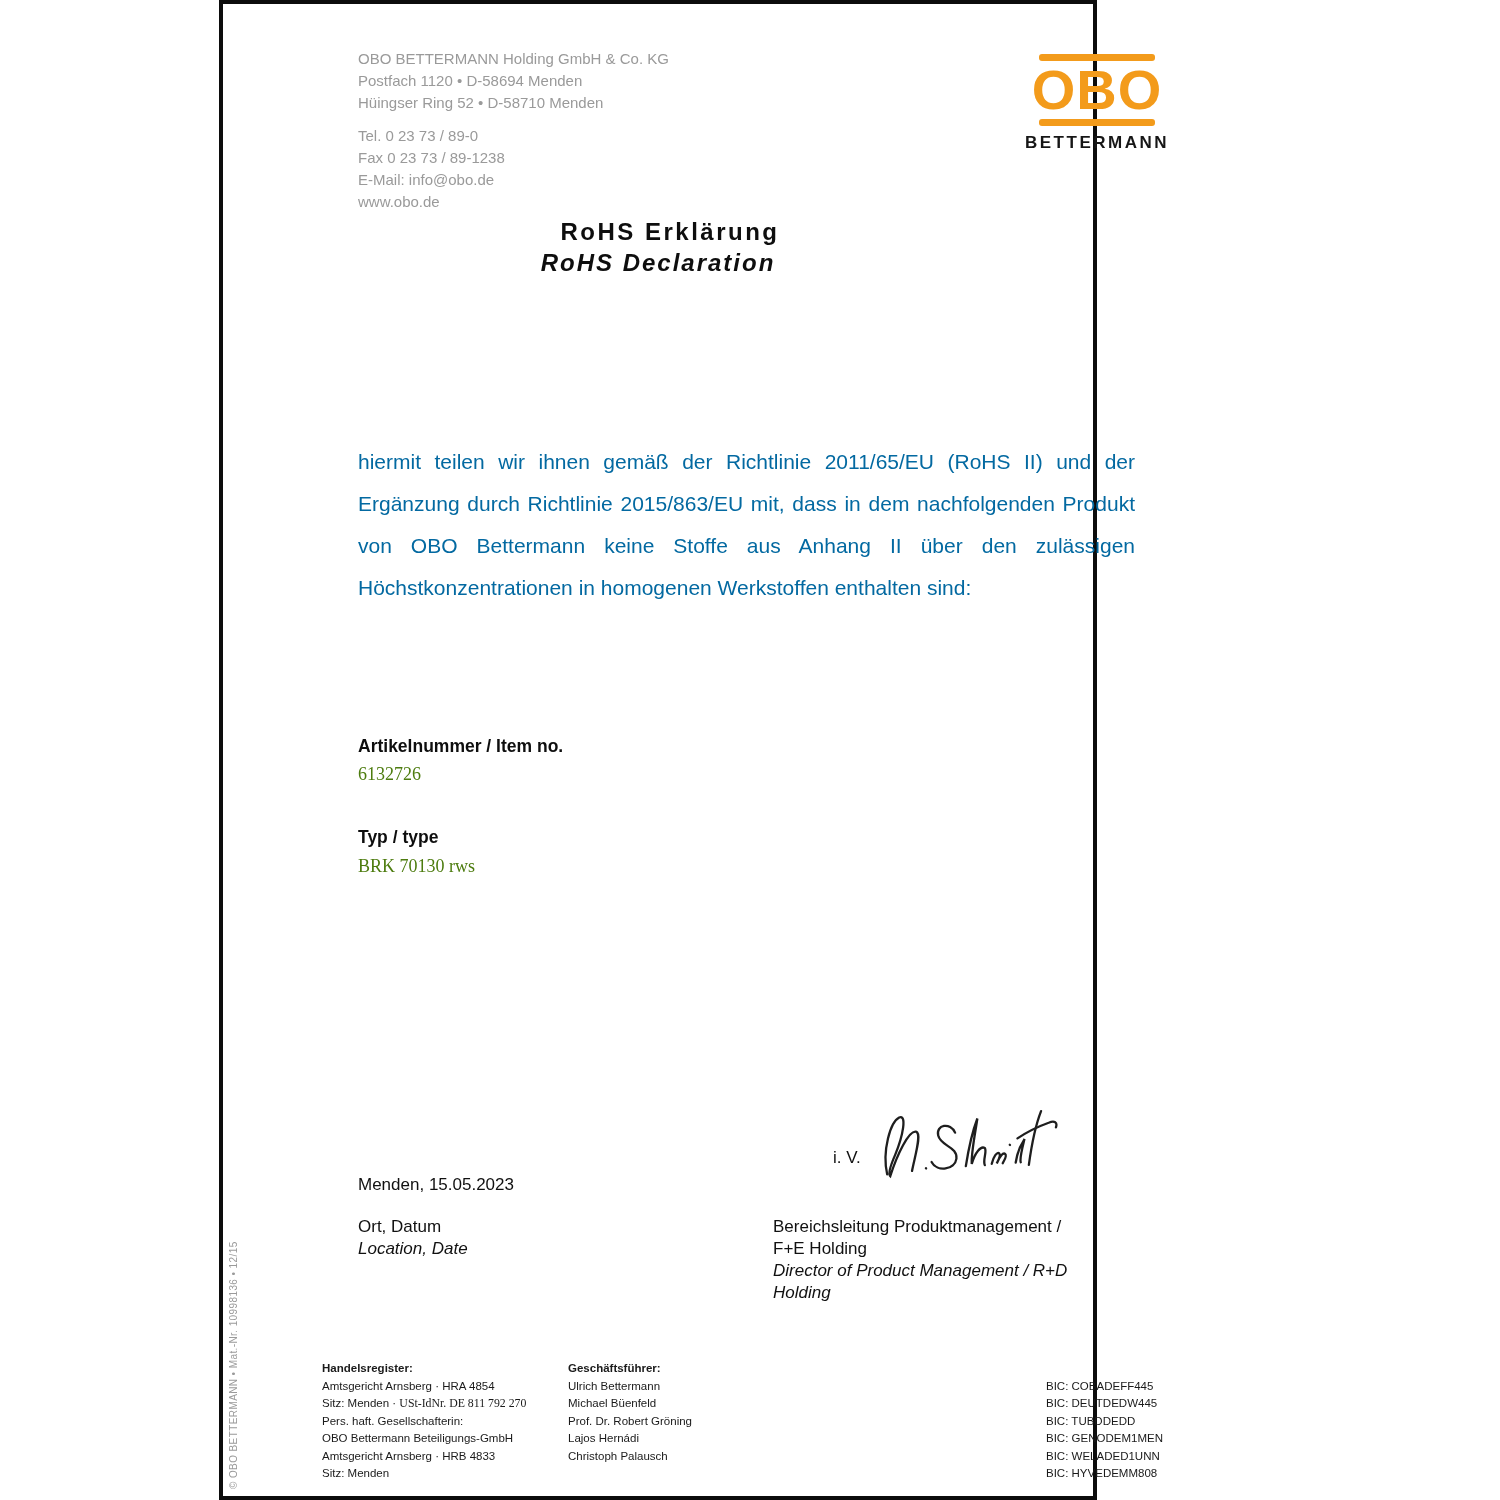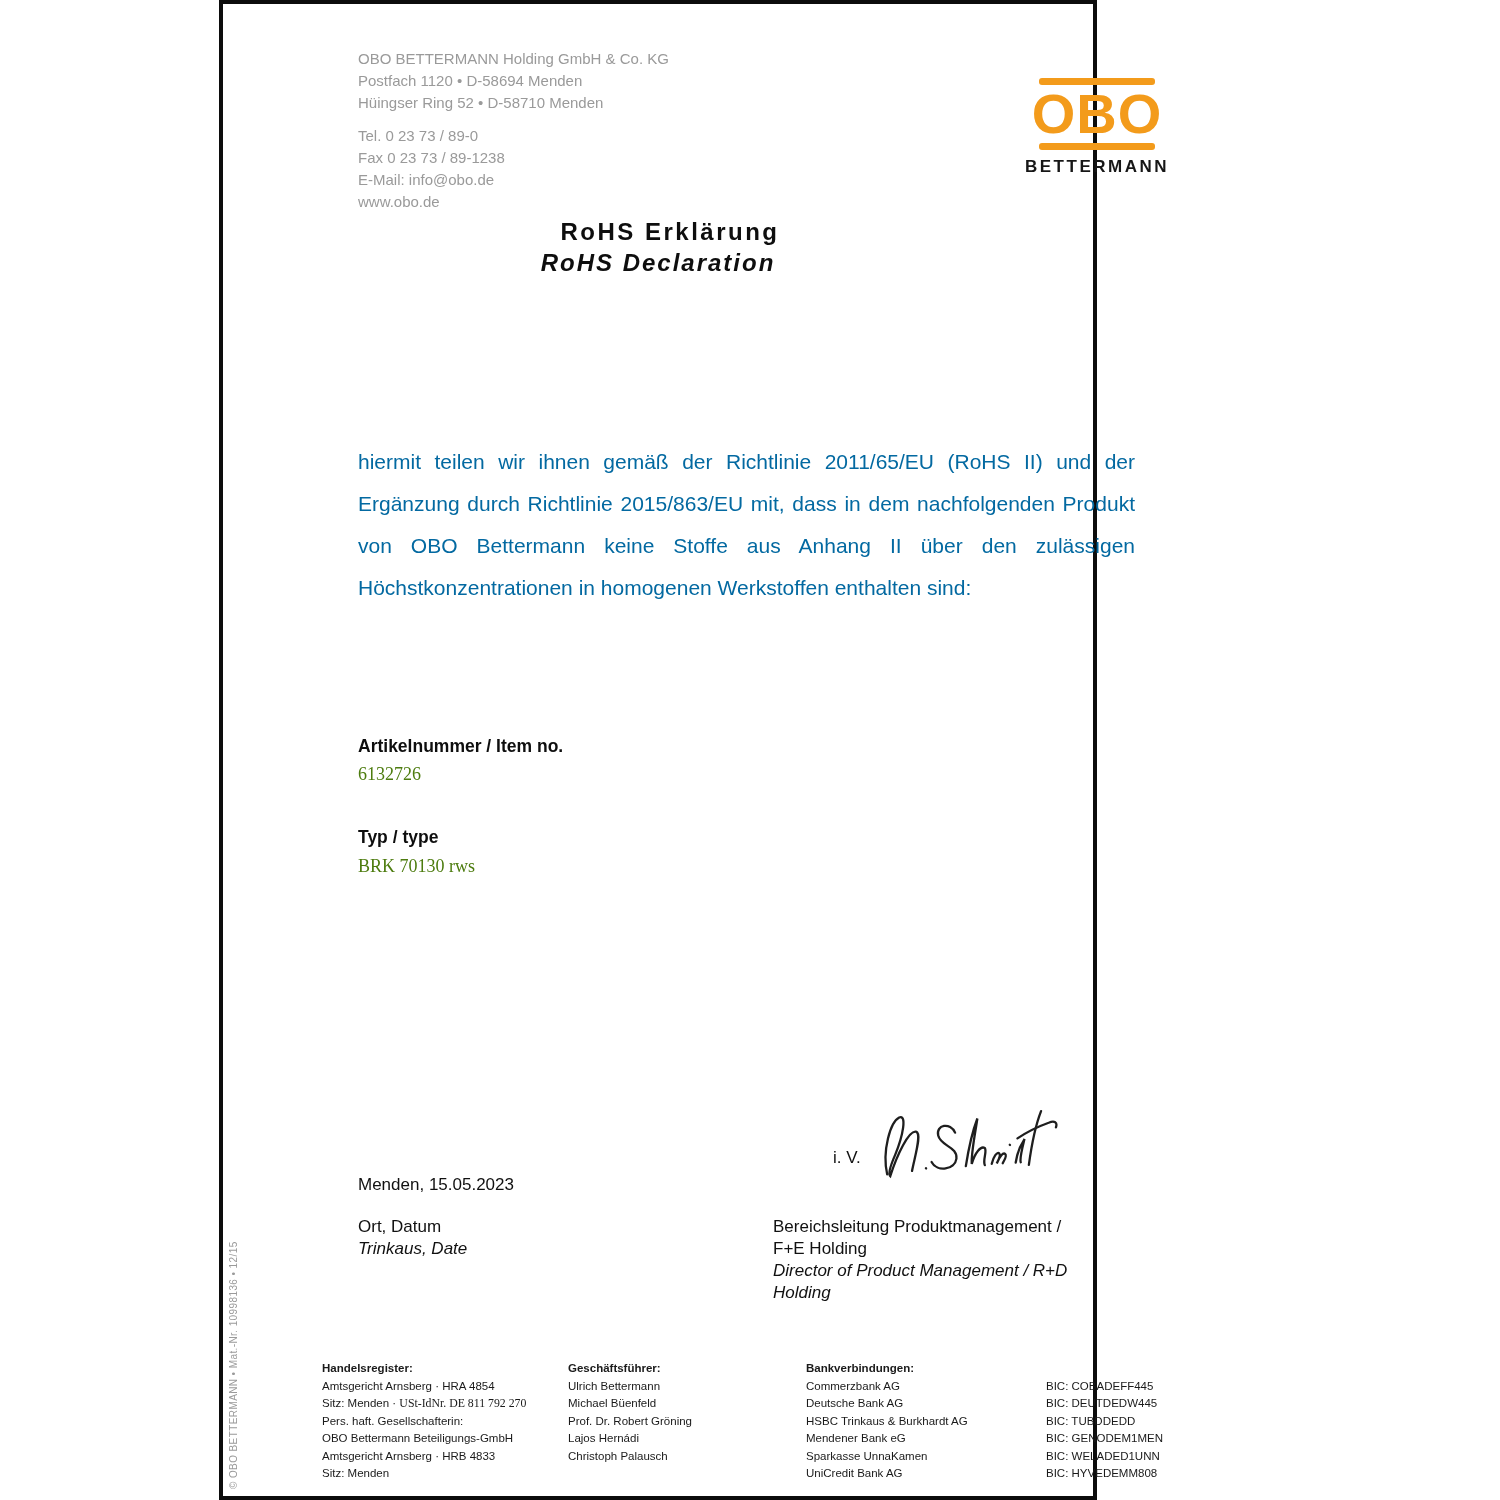--- a/index.html
+++ b/index.html
@@ -21,21 +21,21 @@
 
   
   .sender {
     left: 135px; top: 44px;
     color: #9a9a9a;
     font-size: 15px; line-height: 22px;
   }
   .sender .gap { height: 11px; }
 
   
-  .logo { left: 799px; top: 50px; width: 150px; text-align: center; margin-top: 24px; }
+  .logo { left: 799px; top: 50px; width: 150px; text-align: center; }
   .logo-bar {
     width: 116px; height: 7px; margin: 0 auto;
     background: #f39b1b; border-radius: 3px;
   }
   .logo-word {
     color: #f39b1b;
     font-weight: bold;
     font-size: 56px; line-height: 56px;
     letter-spacing: 1px;
     margin: 1px 0 1px 0;
@@ -152,21 +152,21 @@
       <path d="M147,63 C149,53 154,44 157,40 C154,50 151,59 152,63"></path>
       <path d="M160,66 C164,45 170,24 175,13"></path>
       <path d="M150,39 C160,33 172,28 182,25 C188,23 191,25 189,30"></path>
     </g>
   </svg>
 
   <div class="abs dateline">Menden, 15.05.2023</div>
 
   <div class="abs labels-left">
     <div>Ort, Datum</div>
-    <div class="en">Trinkaus, Date</div>
+    <div class="en">Location, Date</div>
   </div>
 
   <div class="abs role-block">
     <div>Bereichsleitung Produktmanagement / F+E Holding</div>
     <div class="en">Director of Product Management / R+D Holding</div>
   </div>
 
   <div class="abs footer-col col-register">
     <div class="head">Handelsregister:</div>
     <div>Amtsgericht Arnsberg · HRA 4854</div>
@@ -182,29 +182,20 @@
 
   <div class="abs footer-col col-management">
     <div class="head">Geschäftsführer:</div>
     <div>Ulrich Bettermann</div>
     <div>Michael Büenfeld</div>
     <div>Prof. Dr. Robert Gröning</div>
     <div>Lajos Hernádi</div>
     <div>Christoph Palausch</div>
   </div>
 
-  <div class="abs footer-col col-banks">
-    <div class="head">Bankverbindungen:</div>
-    <div>Commerzbank AG</div>
-    <div>Deutsche Bank AG</div>
-    <div>HSBC Trinkaus &amp; Burkhardt AG</div>
-    <div>Mendener Bank eG</div>
-    <div>Sparkasse UnnaKamen</div>
-    <div>UniCredit Bank AG</div>
-  </div>
 
   <div class="abs footer-col col-bic">
     <div class="head empty">&nbsp;</div>
     <div>BIC: COBADEFF445</div>
     <div>BIC: DEUTDEDW445</div>
     <div>BIC: TUBDDEDD</div>
     <div>BIC: GENODEM1MEN</div>
     <div>BIC: WELADED1UNN</div>
     <div>BIC: HYVEDEMM808</div>
   </div>

